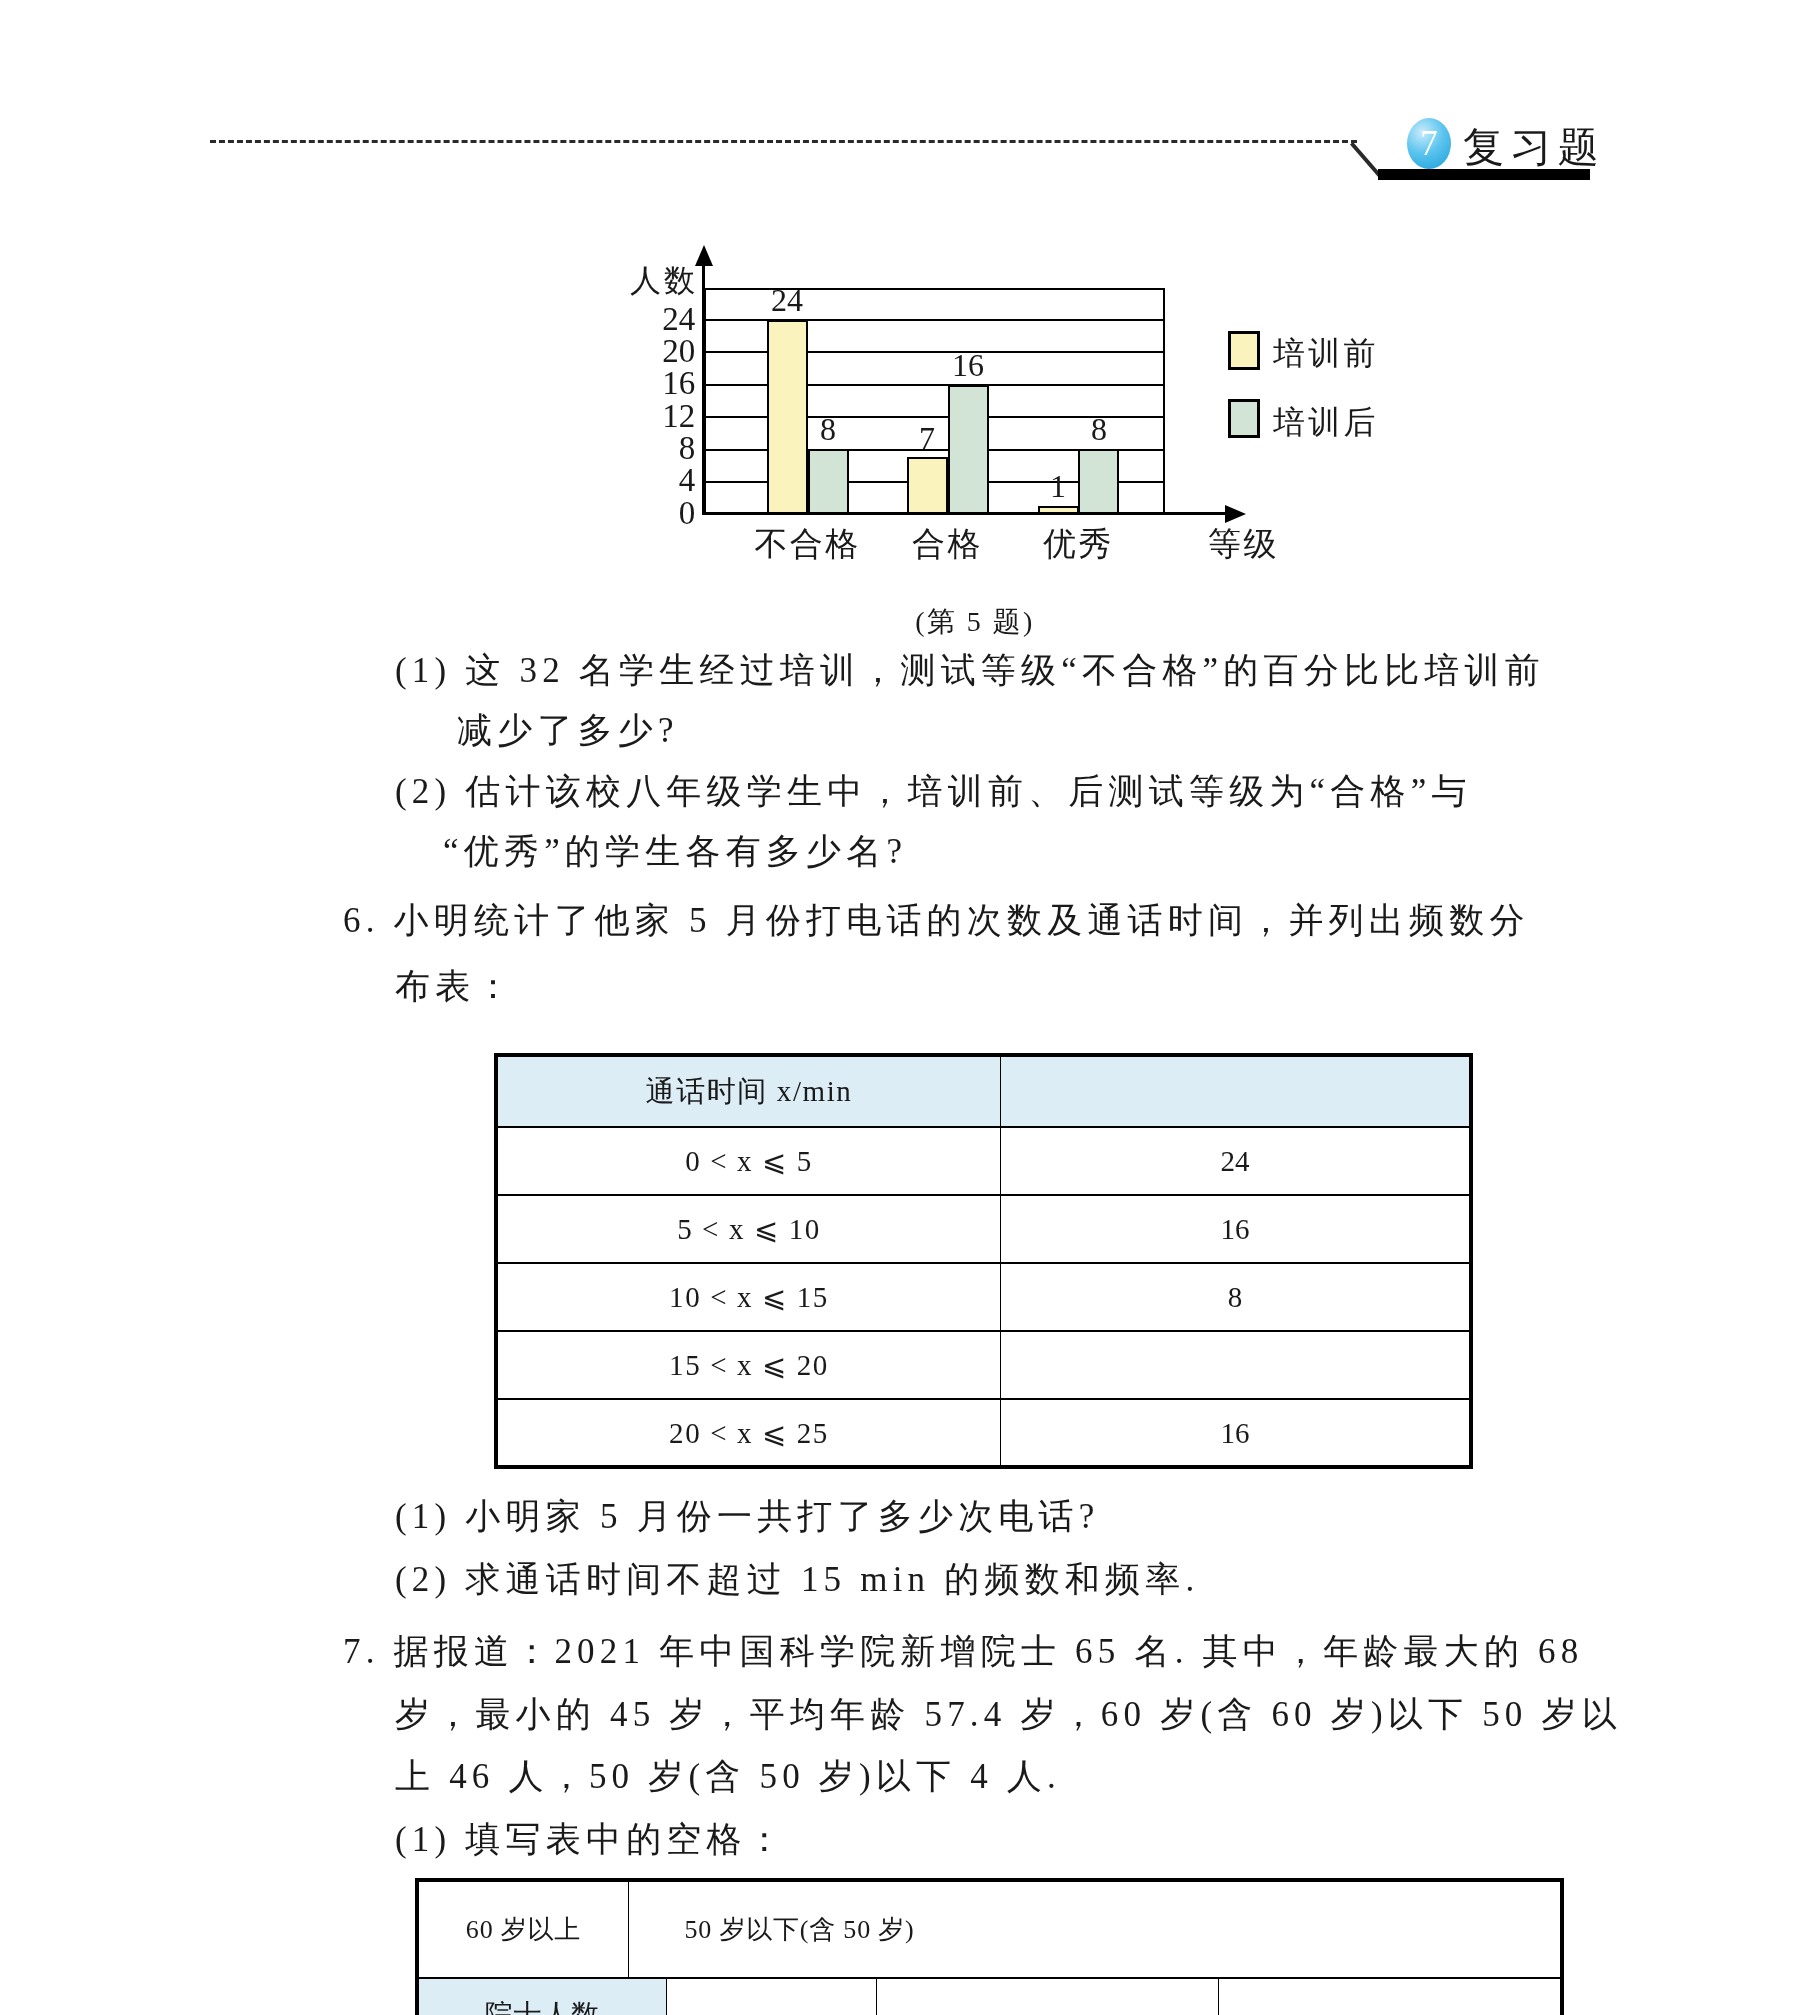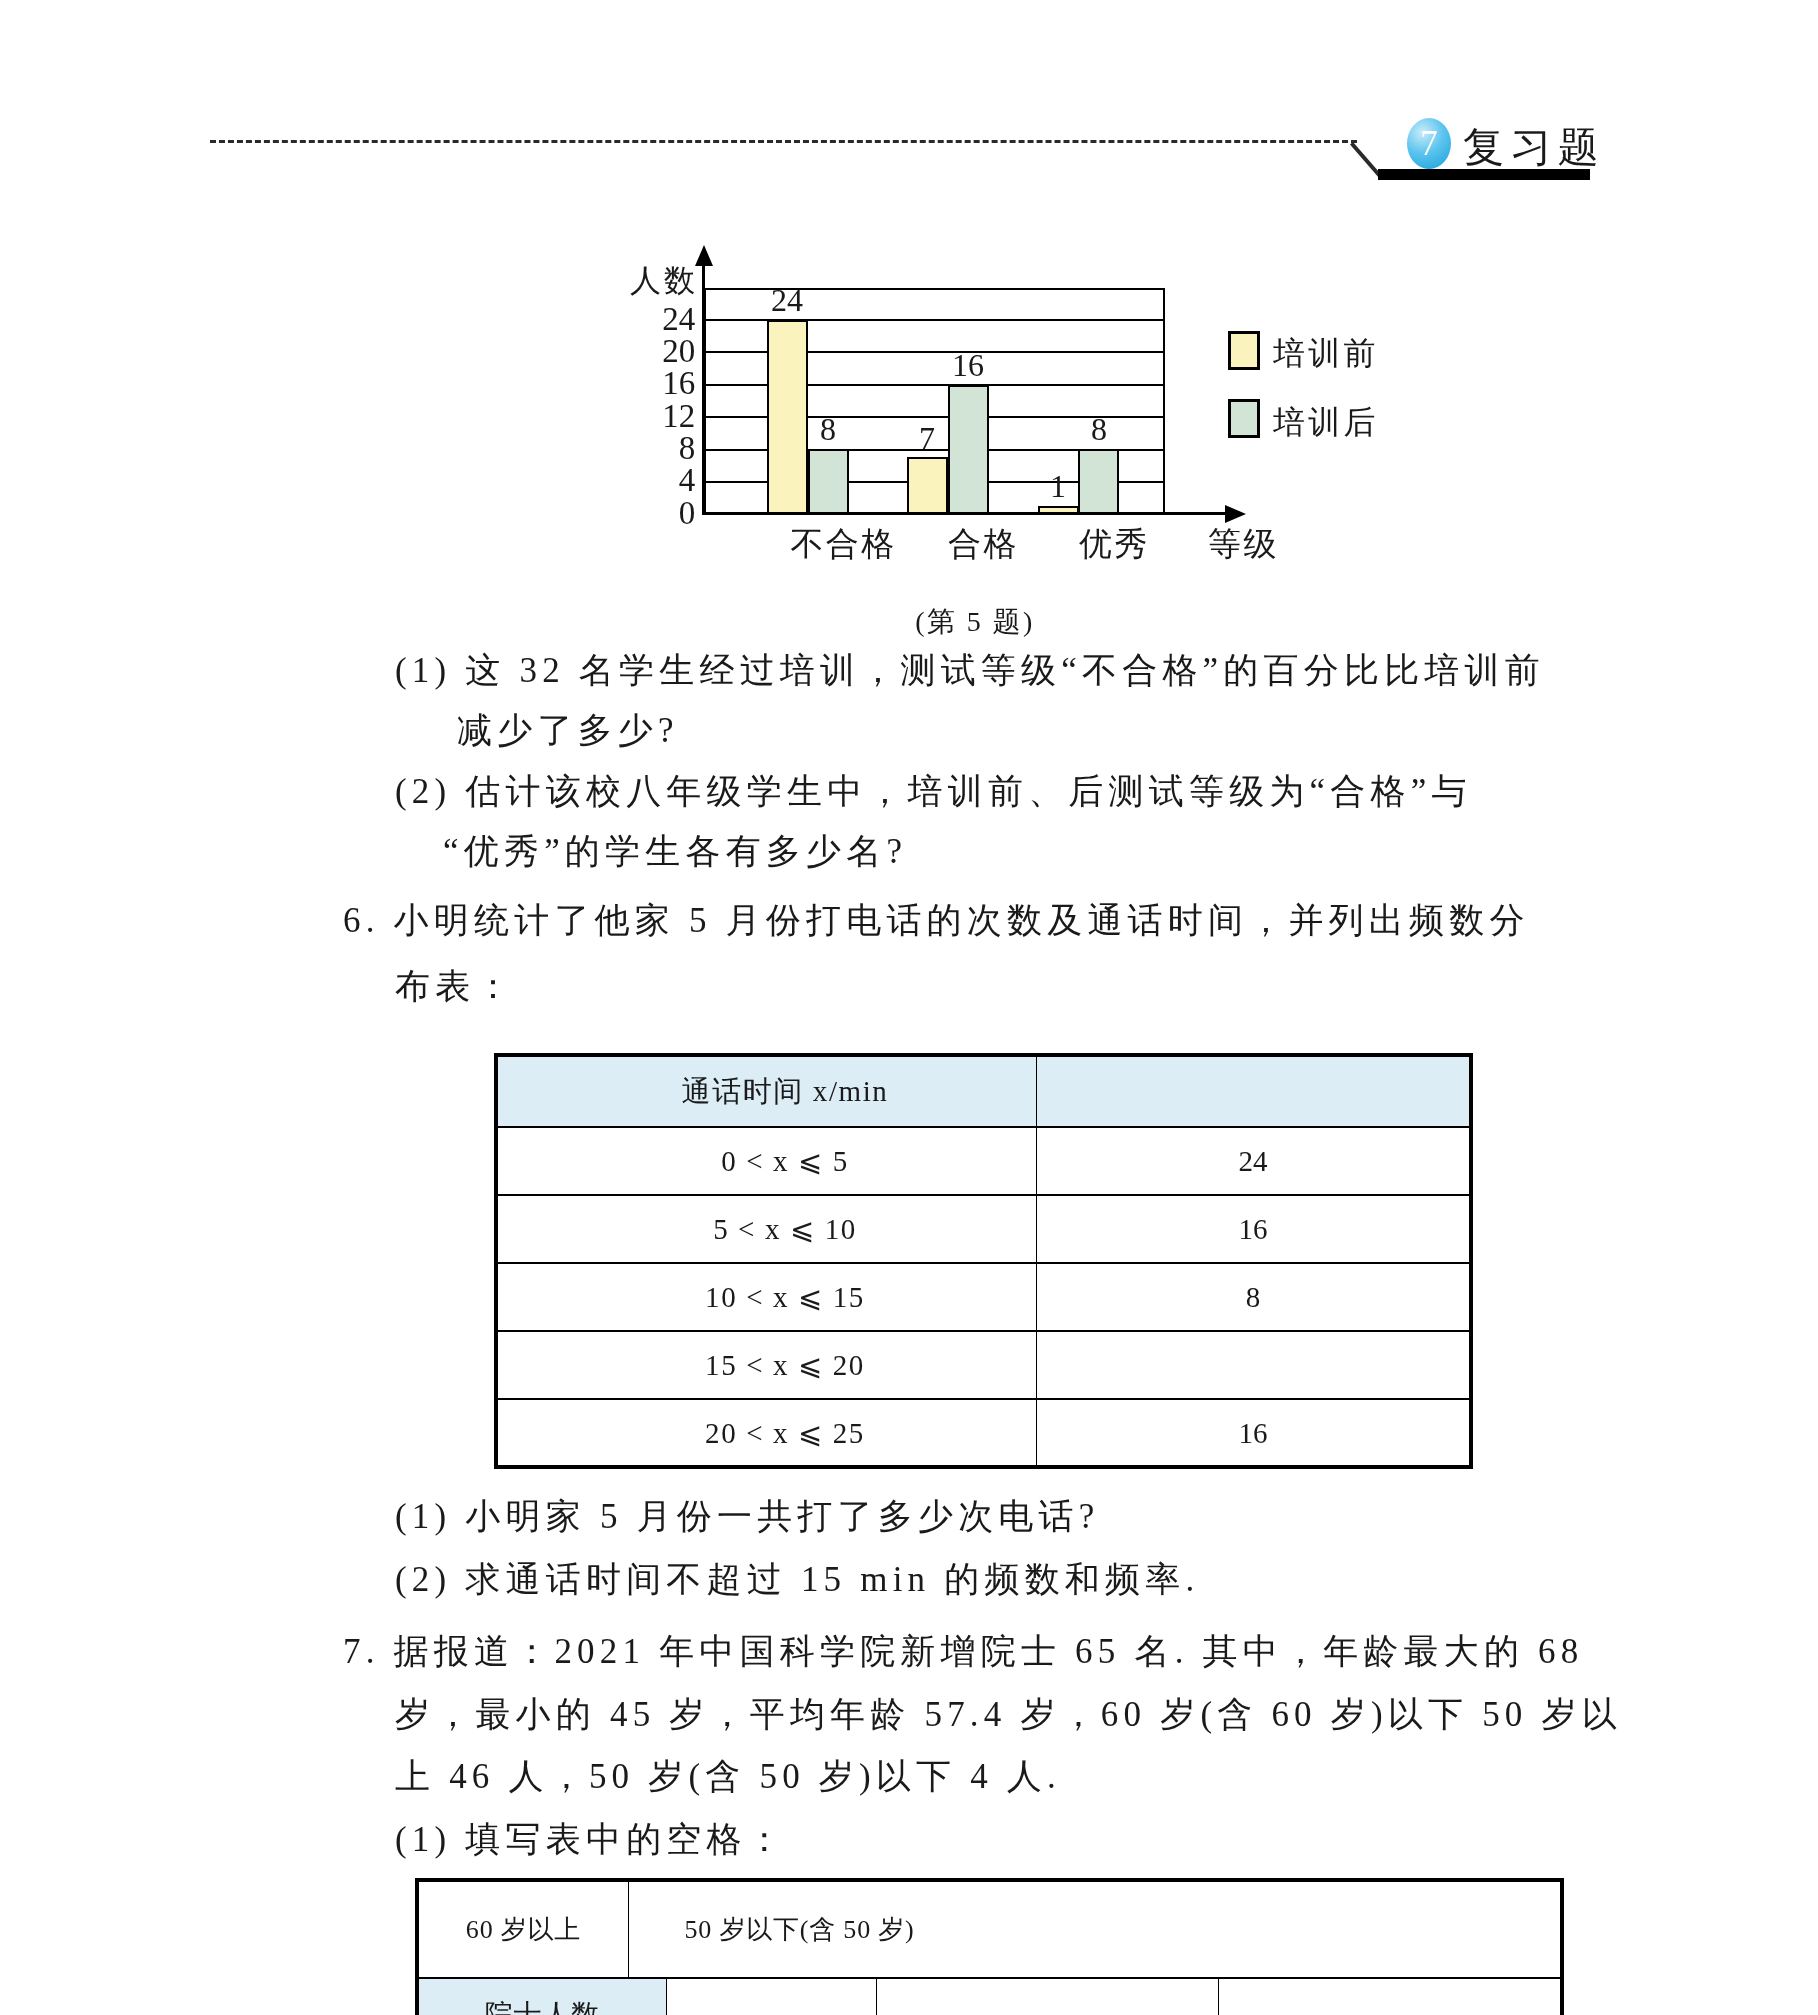--- a/index.html
+++ b/index.html
@@ -23,30 +23,30 @@
   #chart-layer .grid{position:absolute;height:2px;background:#000;z-index:1;}
   #chart-layer .yaxisline{position:absolute;left:81px;top:23.4px;width:3.2px;height:254px;background:#000;z-index:4;}
   #chart-layer .yarrow{position:absolute;left:74px;top:7.3px;width:0;height:0;z-index:4;
         border-left:9.3px solid transparent;border-right:9.3px solid transparent;border-bottom:21px solid #000;}
   #chart-layer .xaxisline{position:absolute;left:81px;top:274px;width:524px;height:3.2px;background:#000;z-index:4;}
   #chart-layer .xarrow{position:absolute;left:604px;top:267px;width:0;height:0;z-index:4;
         border-top:9.3px solid transparent;border-bottom:9.3px solid transparent;border-left:21px solid #000;}
   #chart-layer .ytick{position:absolute;font-size:33px;width:69px;text-align:right;z-index:2;}
   #chart-layer .bar{position:absolute;border:2.4px solid #000;box-sizing:border-box;z-index:2;}
   #chart-layer .vlabel{position:absolute;font-size:32px;width:64px;text-align:center;z-index:3;}
-  #chart-layer .cat{position:absolute;font-size:33px;width:121px;text-align:center;letter-spacing:2.4px;z-index:2;margin-left:36px;}
+  #chart-layer .cat{position:absolute;font-size:33px;width:121px;text-align:center;letter-spacing:2.4px;z-index:2;}
   #chart-layer .xlab{position:absolute;left:558px;top:284px;width:129px;text-align:center;
         font-size:33px;letter-spacing:2.4px;}
   #chart-layer .lswatch{position:absolute;width:32px;height:39px;border:3.2px solid #000;box-sizing:border-box;z-index:2;}
   #chart-layer .ltext{position:absolute;font-size:32px;letter-spacing:3.2px;z-index:2;white-space:nowrap;}
   .caption{position:absolute;left:854px;top:603px;width:242px;text-align:center;font-size:28px;letter-spacing:2.4px;}
   
   .t1{position:absolute;left:494px;top:1053px;width:979px;height:416px;border:4px solid #000;
       box-sizing:border-box;background:#fff;}
-  .t1row{display:flex;width:100%;box-sizing:border-box;padding-left:36px;}
+  .t1row{display:flex;width:100%;box-sizing:border-box;}
   .t1 .hd{height:69px;background:#dcedf6;}
   .t1 .dr{height:68px;border-top:2.8px solid #000;}
   .t1 .c1{width:503px;border-right:1.6px solid #000;box-sizing:border-box;
           display:flex;align-items:center;justify-content:center;font-size:29px;letter-spacing:1.6px;}
   .t1 .c2{flex:1;display:flex;align-items:center;justify-content:center;font-size:29px;}
   
   .t2{position:absolute;left:415px;top:1878px;width:1149px;height:269px;border:4px solid #000;
       box-sizing:border-box;background:#fff;}
   .t2row{display:flex;width:100%;box-sizing:border-box;}
   .t2 .r1{height:95px;}

